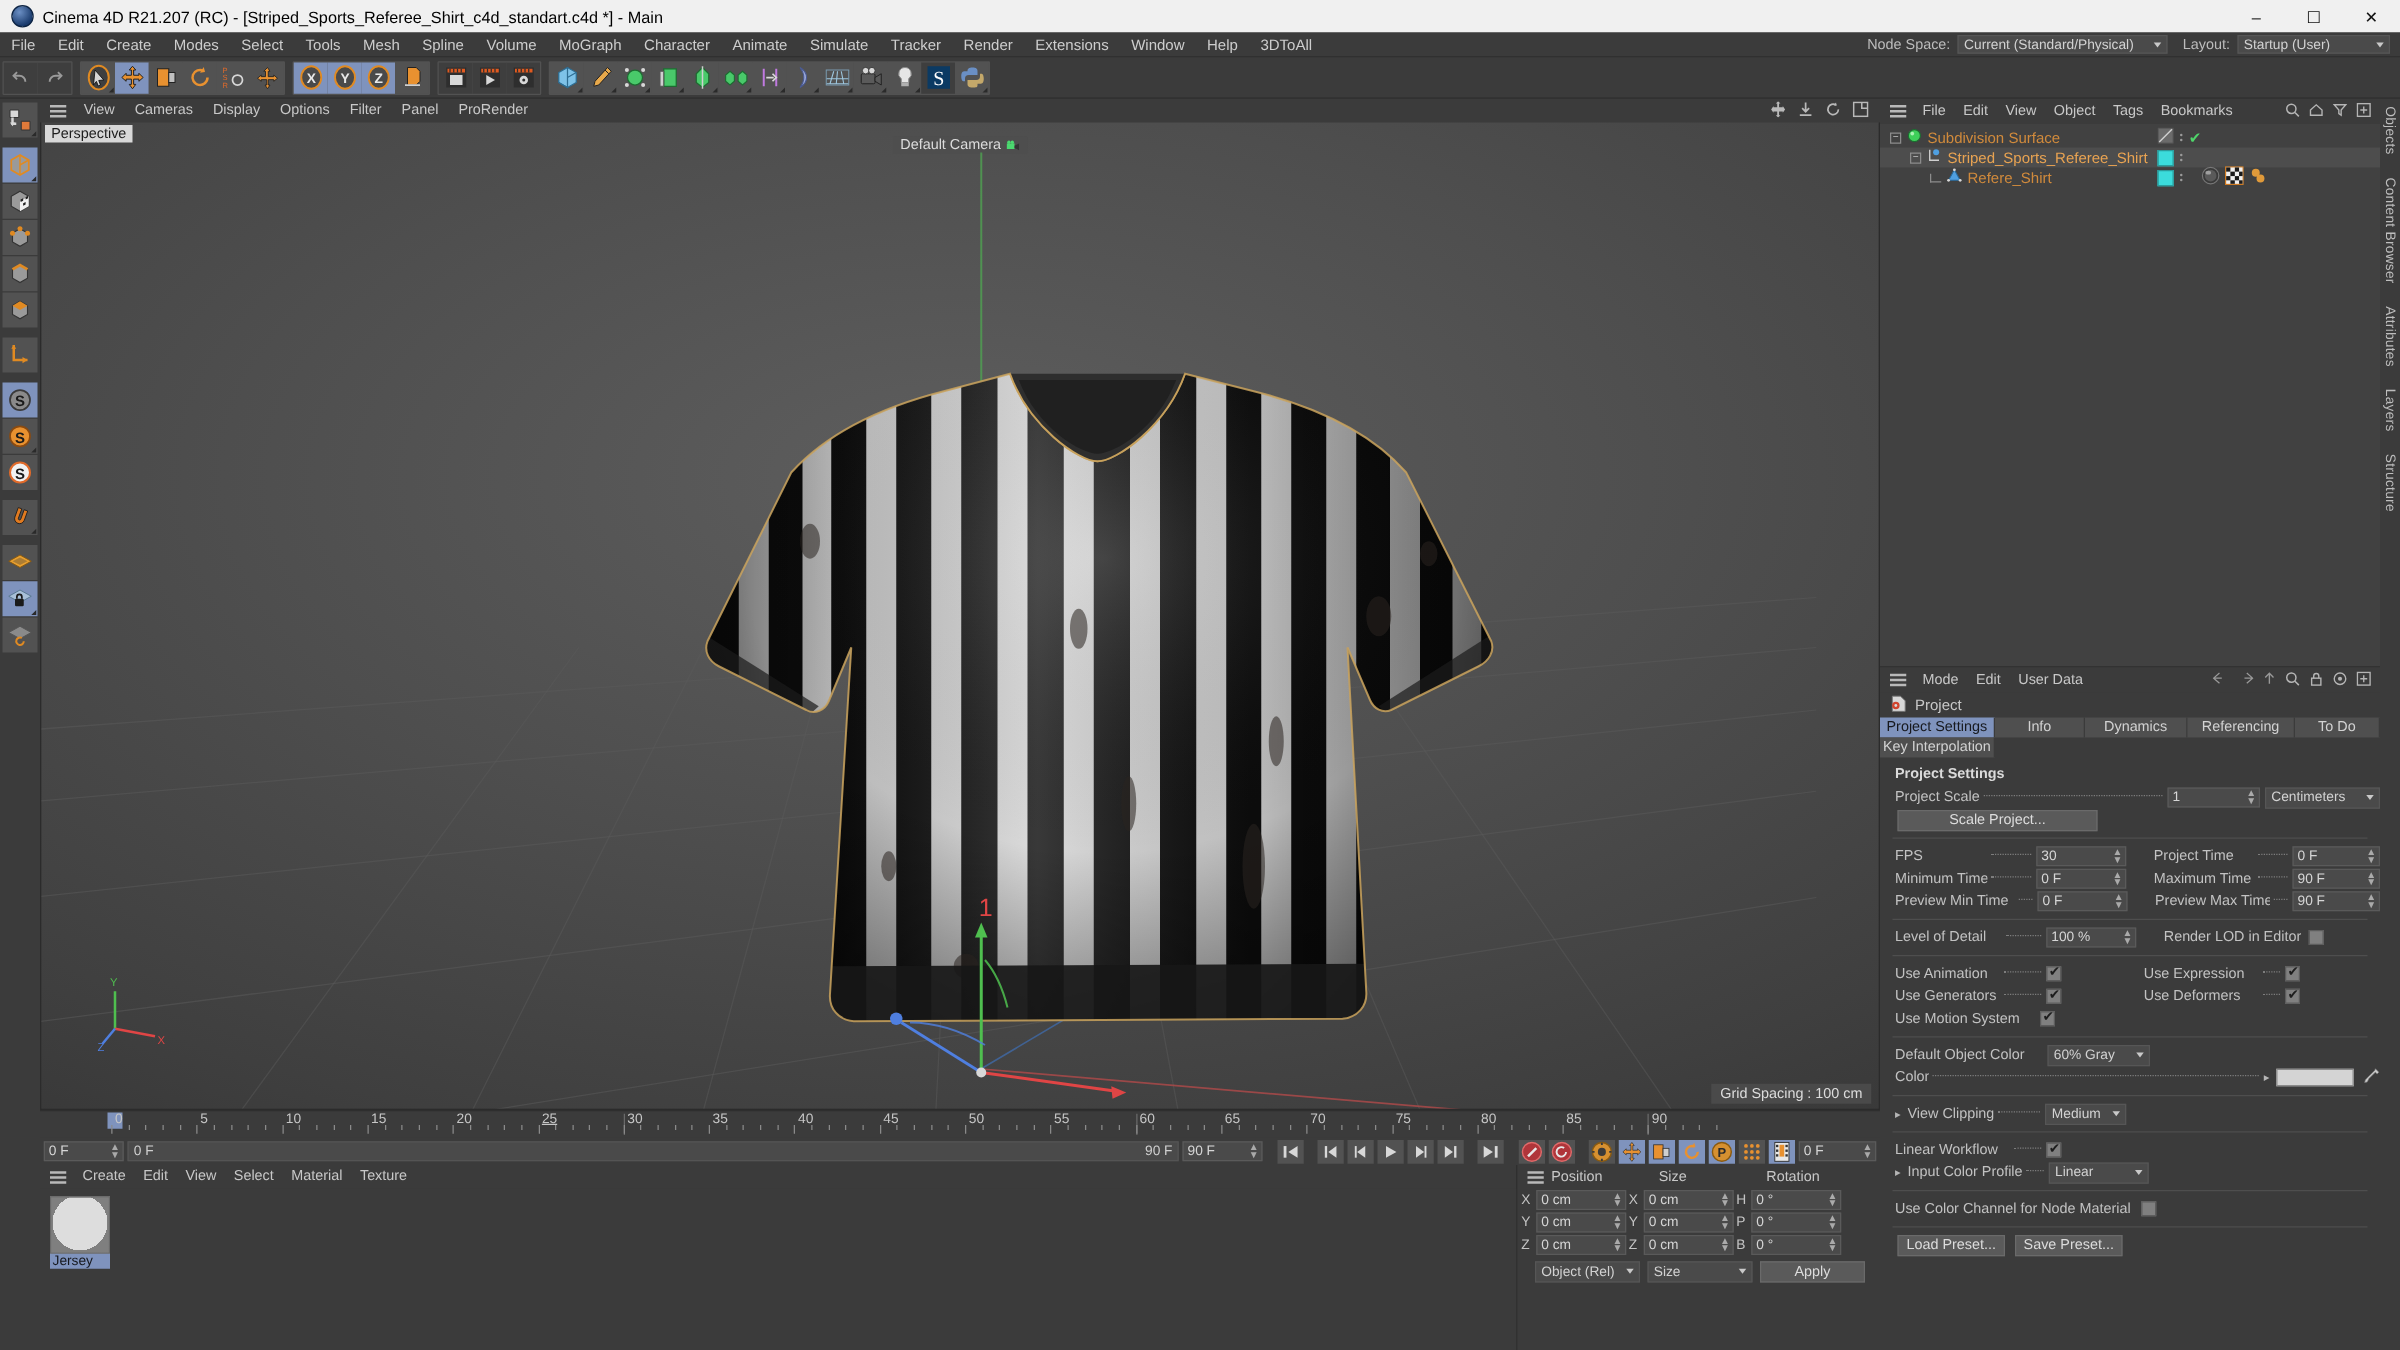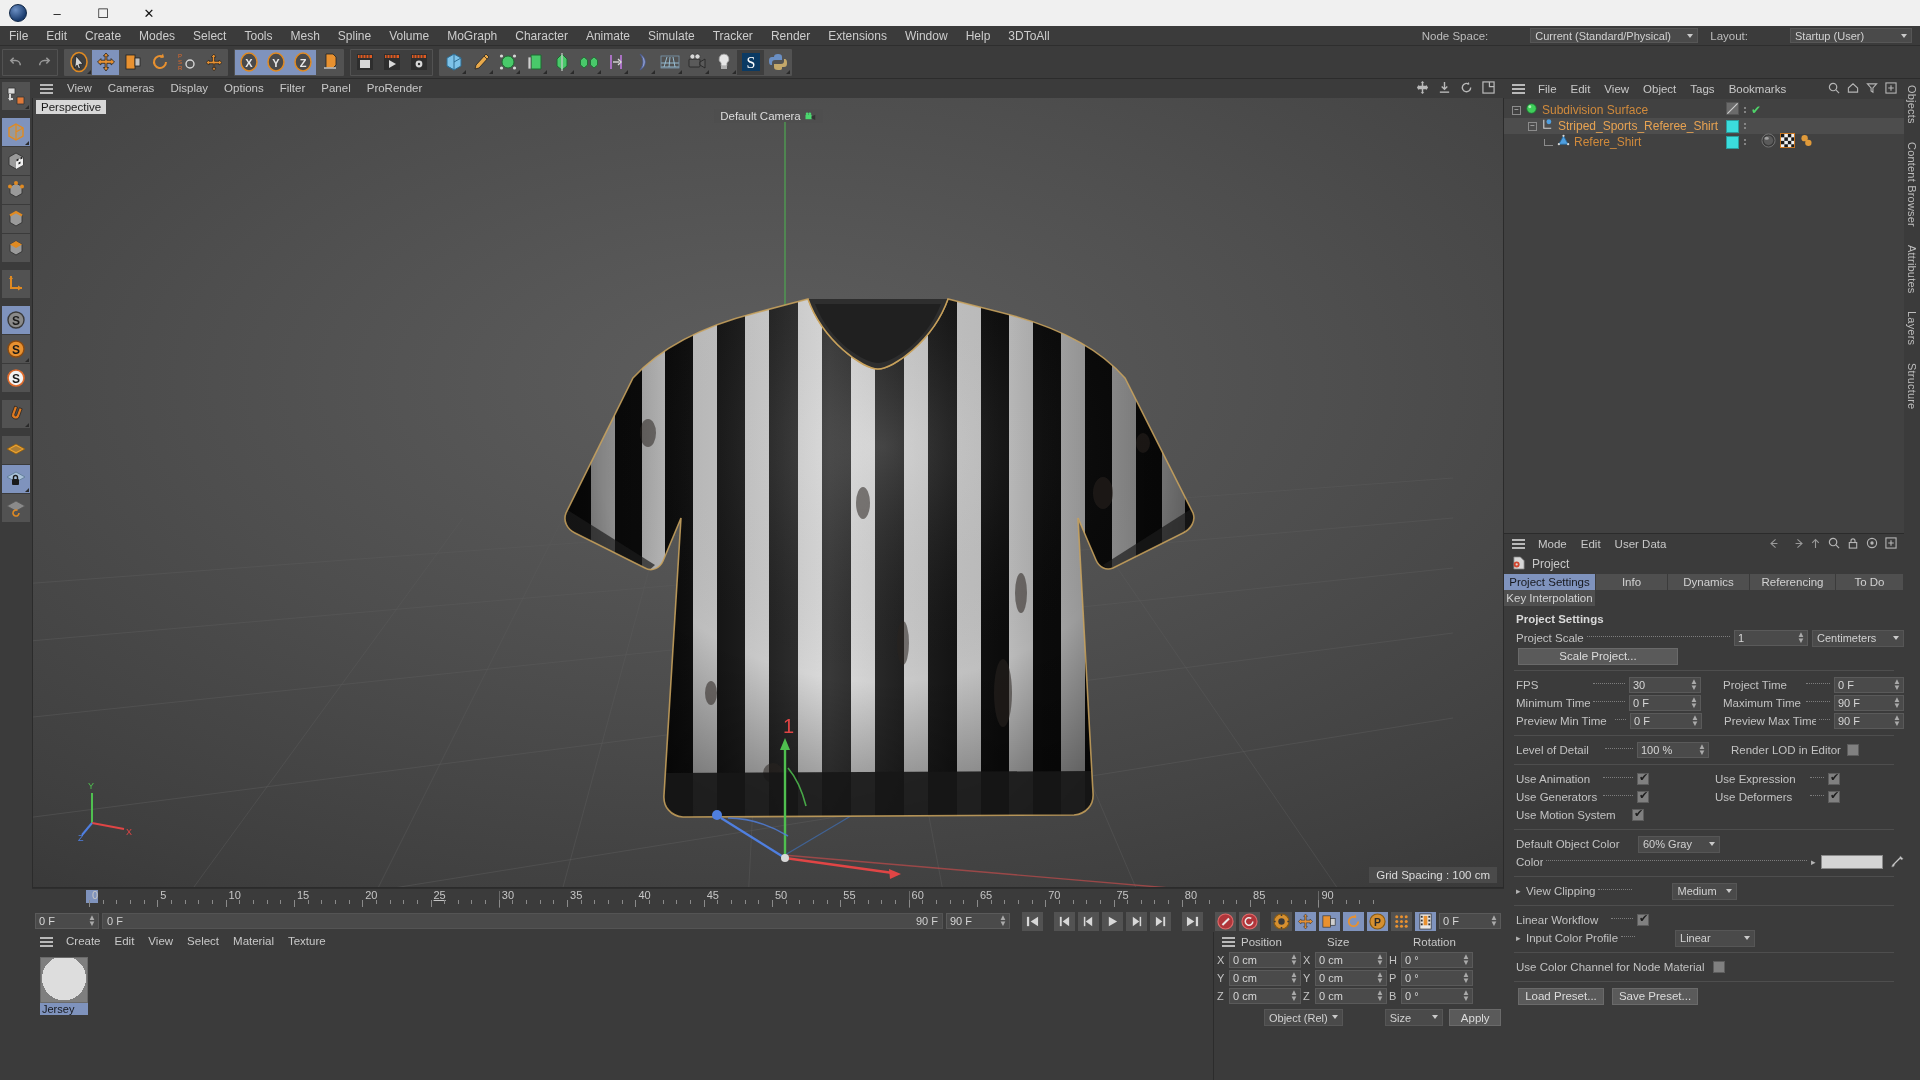--- a/index.html
+++ b/index.html
@@ -29,21 +29,21 @@
   #menubar {
     height:20px; background:#3b3b3b; display:flex; align-items:center;
     font-size:12px; border-bottom:1px solid #2e2e2e;
   }
   #menubar .mi { padding:0 9px; line-height:20px; color:#cdcdcd; white-space:nowrap; }
   .ns-wrap { margin-left:auto; display:flex; align-items:center; gap:6px; padding-right:8px; font-size:11.5px;}
   .ns-label { color:#bcbcbc; }
   .combo {
     background:#4a4a4a; border:1px solid #565656; color:#d2d2d2;
     height:15px; display:flex; align-items:center; padding:0 4px;
-    font-size:11px; position:relative; padding-right:14px; white-space:nowrap;margin-left:36px;
+    font-size:11px; position:relative; padding-right:14px; white-space:nowrap;
   }
   .combo::after {
     content:""; position:absolute; right:4px; top:5px;
     border-left:3.5px solid transparent; border-right:3.5px solid transparent;
     border-top:4px solid #c9c9c9;
   }
 
   
   #toolbar {
     height:33px; background:#3b3b3b; display:flex; align-items:center;
@@ -171,20 +171,21 @@
   .vtab { writing-mode:vertical-rl; font-size:11px; color:#bdbdbd; letter-spacing:0.2px;}
 
   
   .stripe { fill:#0d0d0d; }
 </style>
 </head>
 <body>
 
 <div id="titlebar">
   <div class="appicon"></div>
+  <div class="ttl">Cinema 4D R21.207 (RC) - [Striped_Sports_Referee_Shirt_c4d_standart.c4d *] - Main</div>
   <div class="winbtn">–</div>
   <div class="winbtn">☐</div>
   <div class="winbtn close">✕</div>
 </div>
 
 <div id="menubar">
   <div class="mi">File</div>
   <div class="mi">Edit</div>
   <div class="mi">Create</div>
   <div class="mi">Modes</div>

